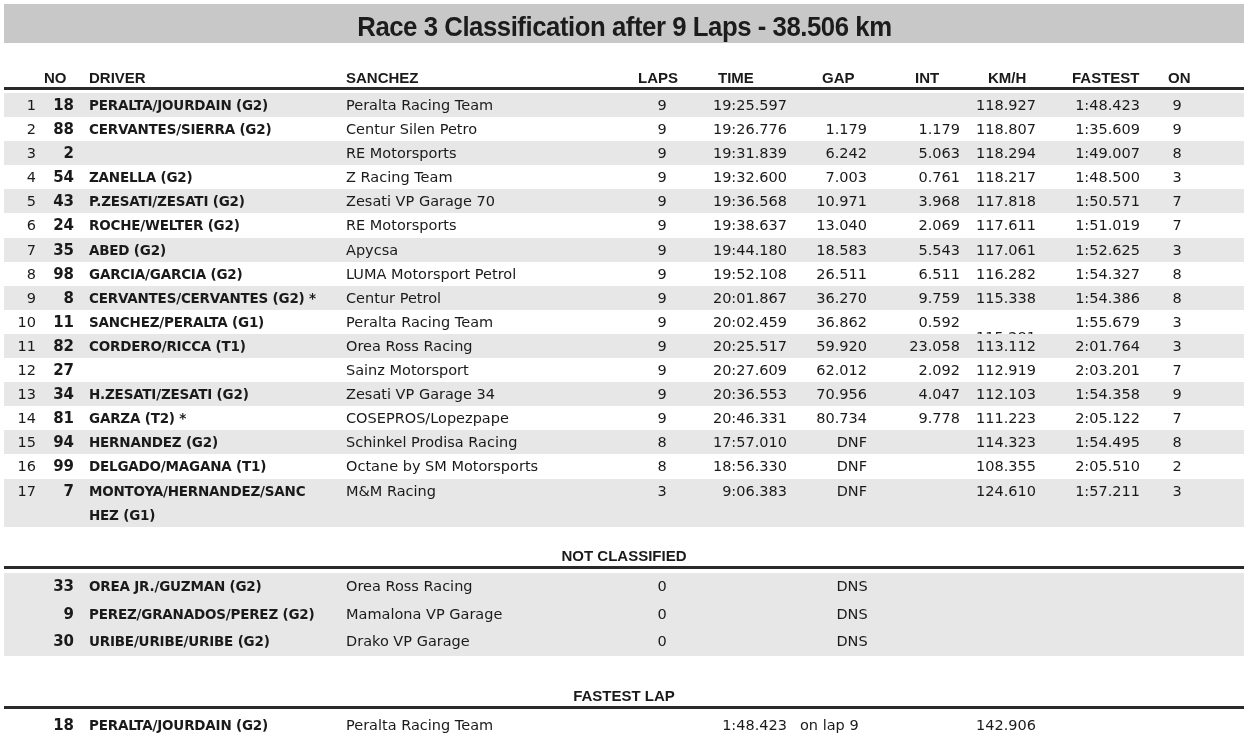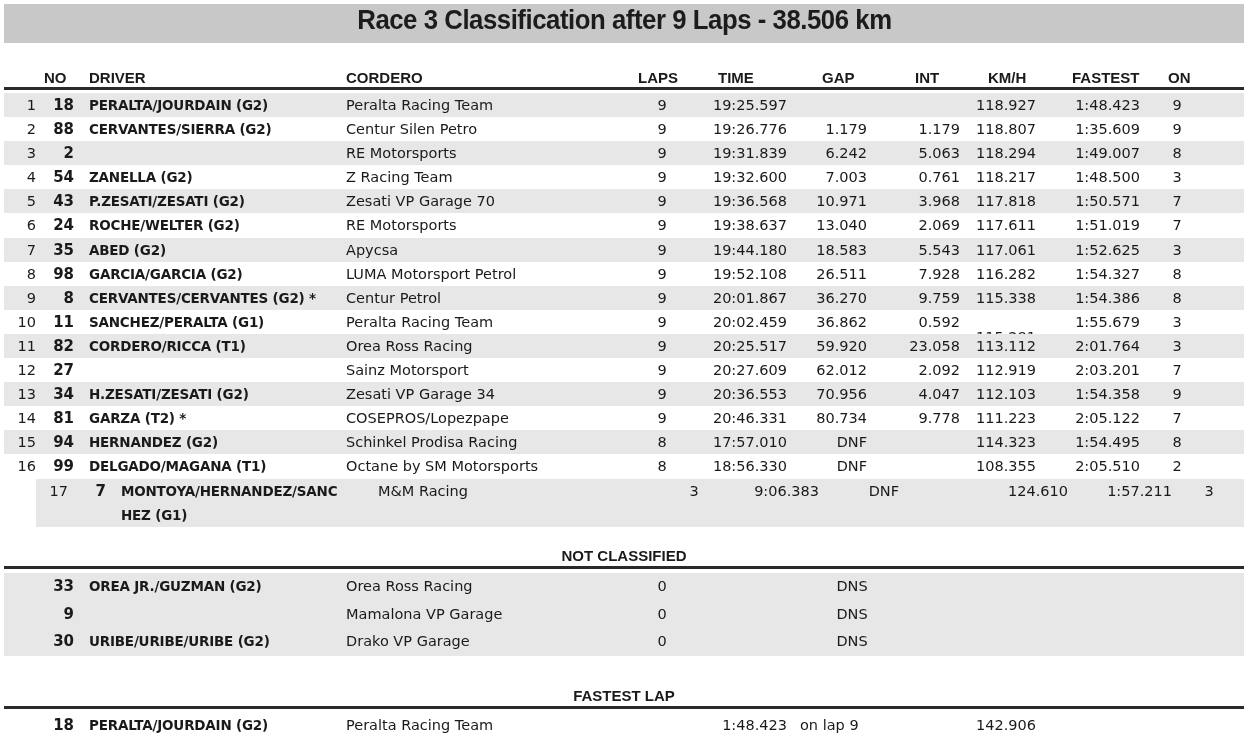--- a/index.html
+++ b/index.html
@@ -5,39 +5,39 @@
   * { box-sizing: border-box; margin: 0; padding: 0; }
   body {
     width: 1250px; height: 749px; overflow: hidden;
     background: #ffffff; color: #1a1a1a;
     font-family: "DejaVu Sans", "Liberation Sans", sans-serif;
     position: relative;
   }
   .title-bar {
     position: absolute; left: 4px; top: 4px; width: 1240px; height: 39px;
     background: #c8c8c8;
-    display: flex; align-items: flex-start; justify-content: center;
+    display: flex; align-items: flex-end; justify-content: center;
   }
   .title-bar h1 {
     font-family: "Liberation Sans", sans-serif;
     font-weight: 700; font-size: 28px; letter-spacing: -0.5px;
     color: #1c1c1c; transform: scaleX(0.92);
   }
   .hdr {
     position: absolute; left: 4px; top: 66px; width: 1240px; height: 24px;
     font-family: "Liberation Sans", sans-serif; font-weight: 700; font-size: 15px;
     color: #1a1a1a; border-bottom: 3px solid #2a2a2a;
   }
   .hdr span, .row span { position: absolute; white-space: nowrap; }
   .rows { position: absolute; left: 4px; width: 1240px; }
   .row {
     position: relative; height: 24.1px;
     font-size: 14.5px; line-height: 24px;
   }
-  .row.tall { height: 48px; margin-left: 32px; }
+  .row.tall { height: 48px; }
   .row.shade { background: #e7e7e7; }
   .row .drv { font-weight: 700; font-size: 13.5px; letter-spacing: -0.2px; }
   .row .no { font-weight: 700; font-size: 15px; }
   .row.tall .drv { white-space: normal; width: 230px; line-height: 24px; }
   .section-title {
     position: absolute; left: 4px; width: 1240px; text-align: center;
     font-family: "Liberation Sans", sans-serif; font-weight: 700; font-size: 15px;
     height: 22px; border-bottom: 3px solid #2a2a2a;
   }
   .r { text-align: right; }
@@ -46,21 +46,21 @@
 </head>
 <body>
 
 <div class="title-bar">
   <h1>Race 3 Classification after 9 Laps - 38.506 km</h1>
 </div>
 
 <div class="hdr">
   <span style="left:40px;top:3px">NO</span>
   <span style="left:85px;top:3px">DRIVER</span>
-  <span style="left:342px;top:3px">CORDERO</span>
+  <span style="left:342px;top:3px">SANCHEZ</span>
   <span style="left:634px;top:3px">LAPS</span>
   <span style="left:714px;top:3px">TIME</span>
   <span style="left:818px;top:3px">GAP</span>
   <span style="left:911px;top:3px">INT</span>
   <span style="left:984px;top:3px">KM/H</span>
   <span style="left:1068px;top:3px">FASTEST</span>
   <span style="left:1164px;top:3px">ON</span>
 </div>
 
 <div class="rows" id="classified" style="top:93px">
@@ -155,21 +155,21 @@
       <span class="c" style="left:1160px;width:26px;top:0">3</span>
     </div>
     <div class="row">
       <span class="r" style="left:0px;width:32px;top:0">8</span>
       <span class="no r" style="left:36px;width:34px;top:0">98</span>
       <span class="drv" style="left:85px;top:0">GARCIA/GARCIA (G2)</span>
       <span style="left:342px;top:0">LUMA Motorsport Petrol</span>
       <span class="c" style="left:640px;width:36px;top:0">9</span>
       <span class="r" style="left:690px;width:93px;top:0">19:52.108</span>
       <span class="r" style="left:790px;width:73px;top:0">26.511</span>
-      <span class="r" style="left:880px;width:76px;top:0">7.928</span>
+      <span class="r" style="left:880px;width:76px;top:0">6.511</span>
       <span class="r" style="left:970px;width:62px;top:0">116.282</span>
       <span class="r" style="left:1050px;width:86px;top:0">1:54.327</span>
       <span class="c" style="left:1160px;width:26px;top:0">8</span>
     </div>
     <div class="row shade">
       <span class="r" style="left:0px;width:32px;top:0">9</span>
       <span class="no r" style="left:36px;width:34px;top:0">8</span>
       <span class="drv" style="left:85px;top:0">CERVANTES/CERVANTES (G2) *</span>
       <span style="left:342px;top:0">Centur Petrol</span>
       <span class="c" style="left:640px;width:36px;top:0">9</span>
@@ -289,20 +289,21 @@
 <div class="rows" id="notclassified" style="top:573px">
     <div class="row shade" style="height: 27.5px; line-height: 27px;">
       <span class="no r" style="left:36px;width:34px;top:0">33</span>
       <span class="drv" style="left:85px;top:0">OREA JR./GUZMAN (G2)</span>
       <span style="left:342px;top:0">Orea Ross Racing</span>
       <span class="c" style="left:640px;width:36px;top:0">0</span>
       <span class="c" style="left:818px;width:60px;top:0">DNS</span>
     </div>
     <div class="row shade" style="height: 27.5px; line-height: 27px;">
       <span class="no r" style="left:36px;width:34px;top:0">9</span>
+      <span class="drv" style="left:85px;top:0">PEREZ/GRANADOS/PEREZ (G2)</span>
       <span style="left:342px;top:0">Mamalona VP Garage</span>
       <span class="c" style="left:640px;width:36px;top:0">0</span>
       <span class="c" style="left:818px;width:60px;top:0">DNS</span>
     </div>
     <div class="row shade" style="height: 27.5px; line-height: 27px;">
       <span class="no r" style="left:36px;width:34px;top:0">30</span>
       <span class="drv" style="left:85px;top:0">URIBE/URIBE/URIBE (G2)</span>
       <span style="left:342px;top:0">Drako VP Garage</span>
       <span class="c" style="left:640px;width:36px;top:0">0</span>
       <span class="c" style="left:818px;width:60px;top:0">DNS</span>

